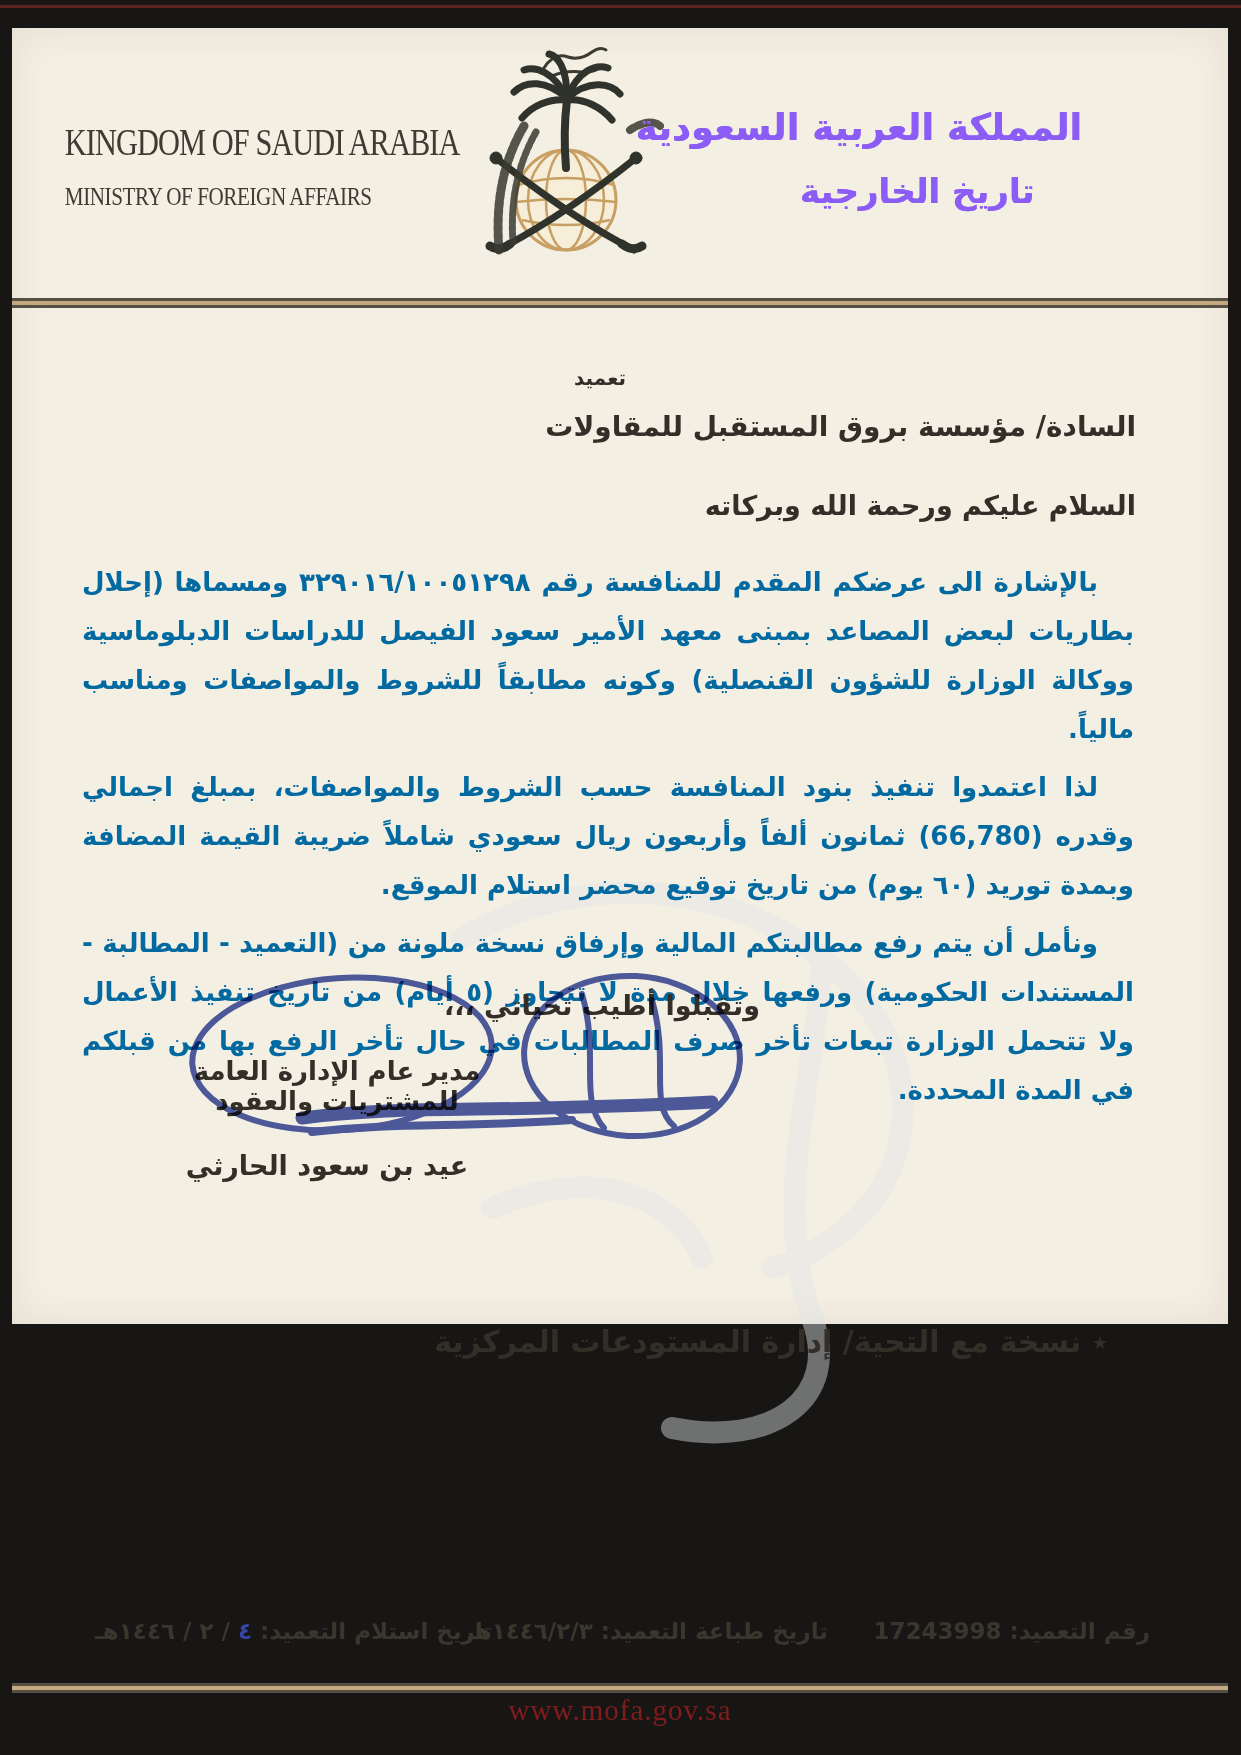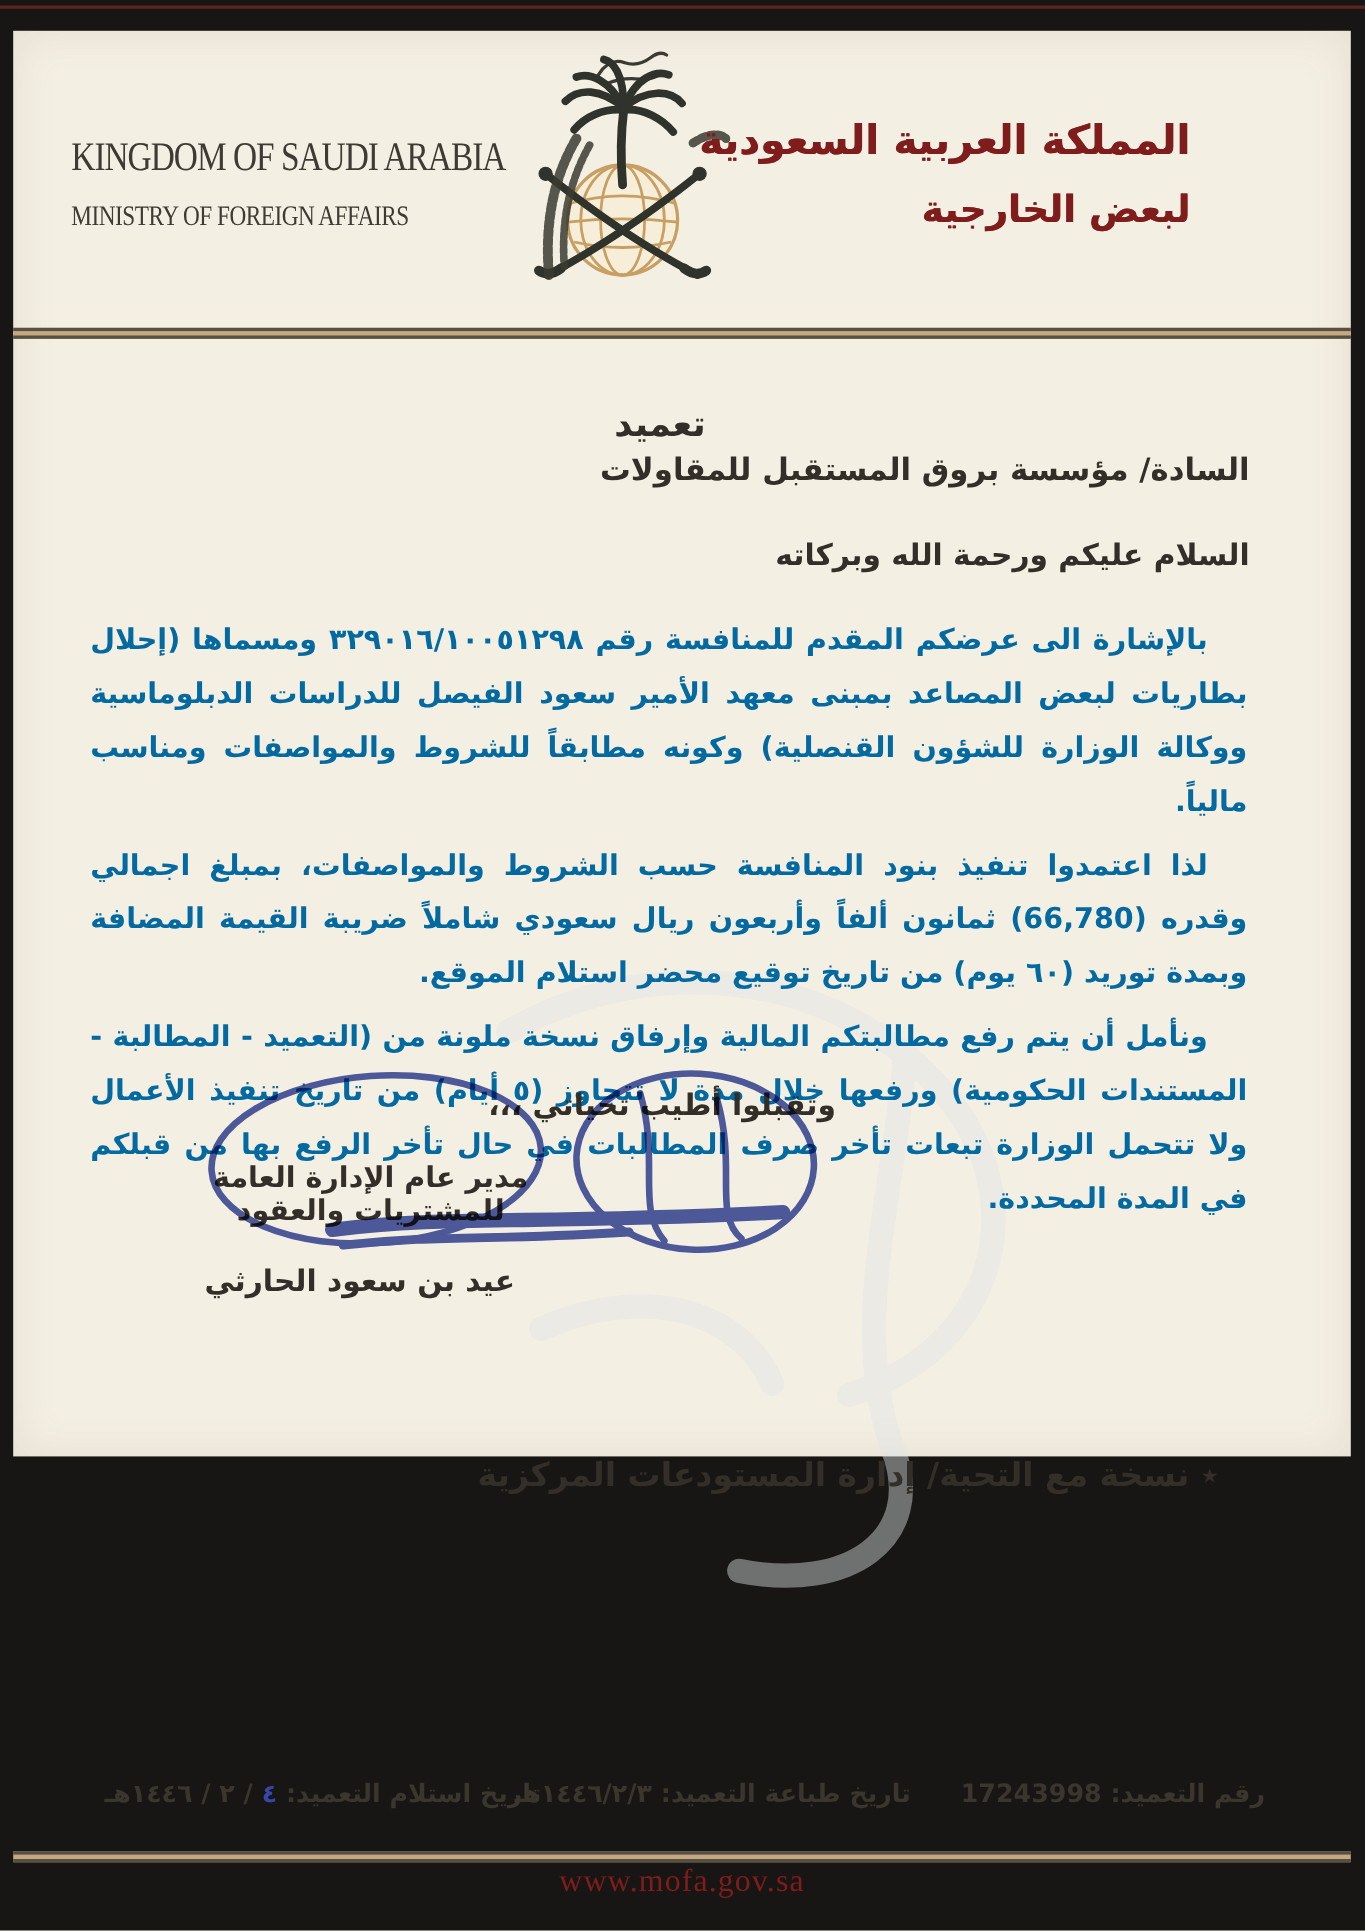--- a/index.html
+++ b/index.html
@@ -18,32 +18,32 @@
   .abs{position:absolute;}
   .ink{color:#332e28;}
 
   
   .en-block{left:40px;top:95px;width:320px;text-align:center;color:#3f3a33;
     font-family:"Liberation Serif",serif;transform:scale(.92,1.12);transform-origin:center top;}
   .en1{font-size:33px;letter-spacing:-1px;white-space:nowrap;}
   .en2{font-size:23px;letter-spacing:-.5px;margin-top:16px;white-space:nowrap;}
 
   
-  .ar-block{left:740px;top:78px;width:330px;text-align:right;direction:rtl;color:#7f1d1d;}
+  .ar-block{left:740px;top:78px;width:330px;text-align:center;direction:rtl;color:#8b5cf6;}
   .ar1{font-size:37px;font-weight:bold;text-shadow:.5px 0 currentColor;white-space:nowrap;}
   .ar2{font-size:34px;font-weight:bold;text-shadow:.5px 0 currentColor;margin-top:22px;}
   .copy-num{font-size:25px;font-weight:bold;margin-top:22px;}
 
   .rule{left:0;right:0;height:4px;background:#c4a97e;
     border-top:3px solid #55504573;border-top-color:#554f44;border-bottom:3px solid #554f44;}
   .rule-top{top:270px;}
   .rule-bottom{top:1655px;}
 
   
-  .title{left:0;right:40px;top:338px;text-align:center;font-size:32px;font-weight:bold;}
+  .title{left:0;right:40px;top:338px;text-align:center;font-size:20px;font-weight:bold;}
   .recipient{right:92px;top:382px;direction:rtl;font-size:28px;font-weight:bold;}
   .greeting{right:92px;top:462px;direction:rtl;font-size:27px;font-weight:bold;}
   .body-text{left:70px;top:530px;width:1052px;direction:rtl;}
   .body-text p{
     margin:0 0 9px 0;font-size:26px;font-weight:bold;line-height:49px;
     text-align:justify;text-indent:36px;color:#0369a1;
   }
   .closing{right:468px;top:962px;direction:rtl;font-size:27px;font-weight:bold;}
   .signer-title{left:110px;top:1028px;width:430px;text-align:center;direction:rtl;
     font-size:26px;font-weight:bold;}
@@ -123,21 +123,21 @@
 
       <g fill="none" stroke="#3b3b32" stroke-linecap="round" opacity=".85">
         <path d="M60 88 C 40 122 31 162 35 212" stroke-width="9" stroke-dasharray="5 3"></path>
         <path d="M72 94 C 54 126 46 162 49 204" stroke-width="7" stroke-dasharray="4 3"></path>
         <path d="M166 92 C 178 84 190 82 196 88" stroke-width="8" stroke-dasharray="5 3"></path>
       </g>
     </svg>
 
     <div class="abs ar-block">
       <div class="ar1">المملكة العربية السعودية</div>
-      <div class="ar2">لبعض الخارجية</div>
+      <div class="ar2">تاريخ الخارجية</div>
     </div>
   </header>
 
   <div class="abs rule rule-top"></div>
 
   <section>
     <div class="abs title ink">تعميد</div>
     <div class="abs recipient ink">السادة/ مؤسسة بروق المستقبل للمقاولات</div>
     <div class="abs greeting ink">السلام عليكم ورحمة الله وبركاته</div>
 

